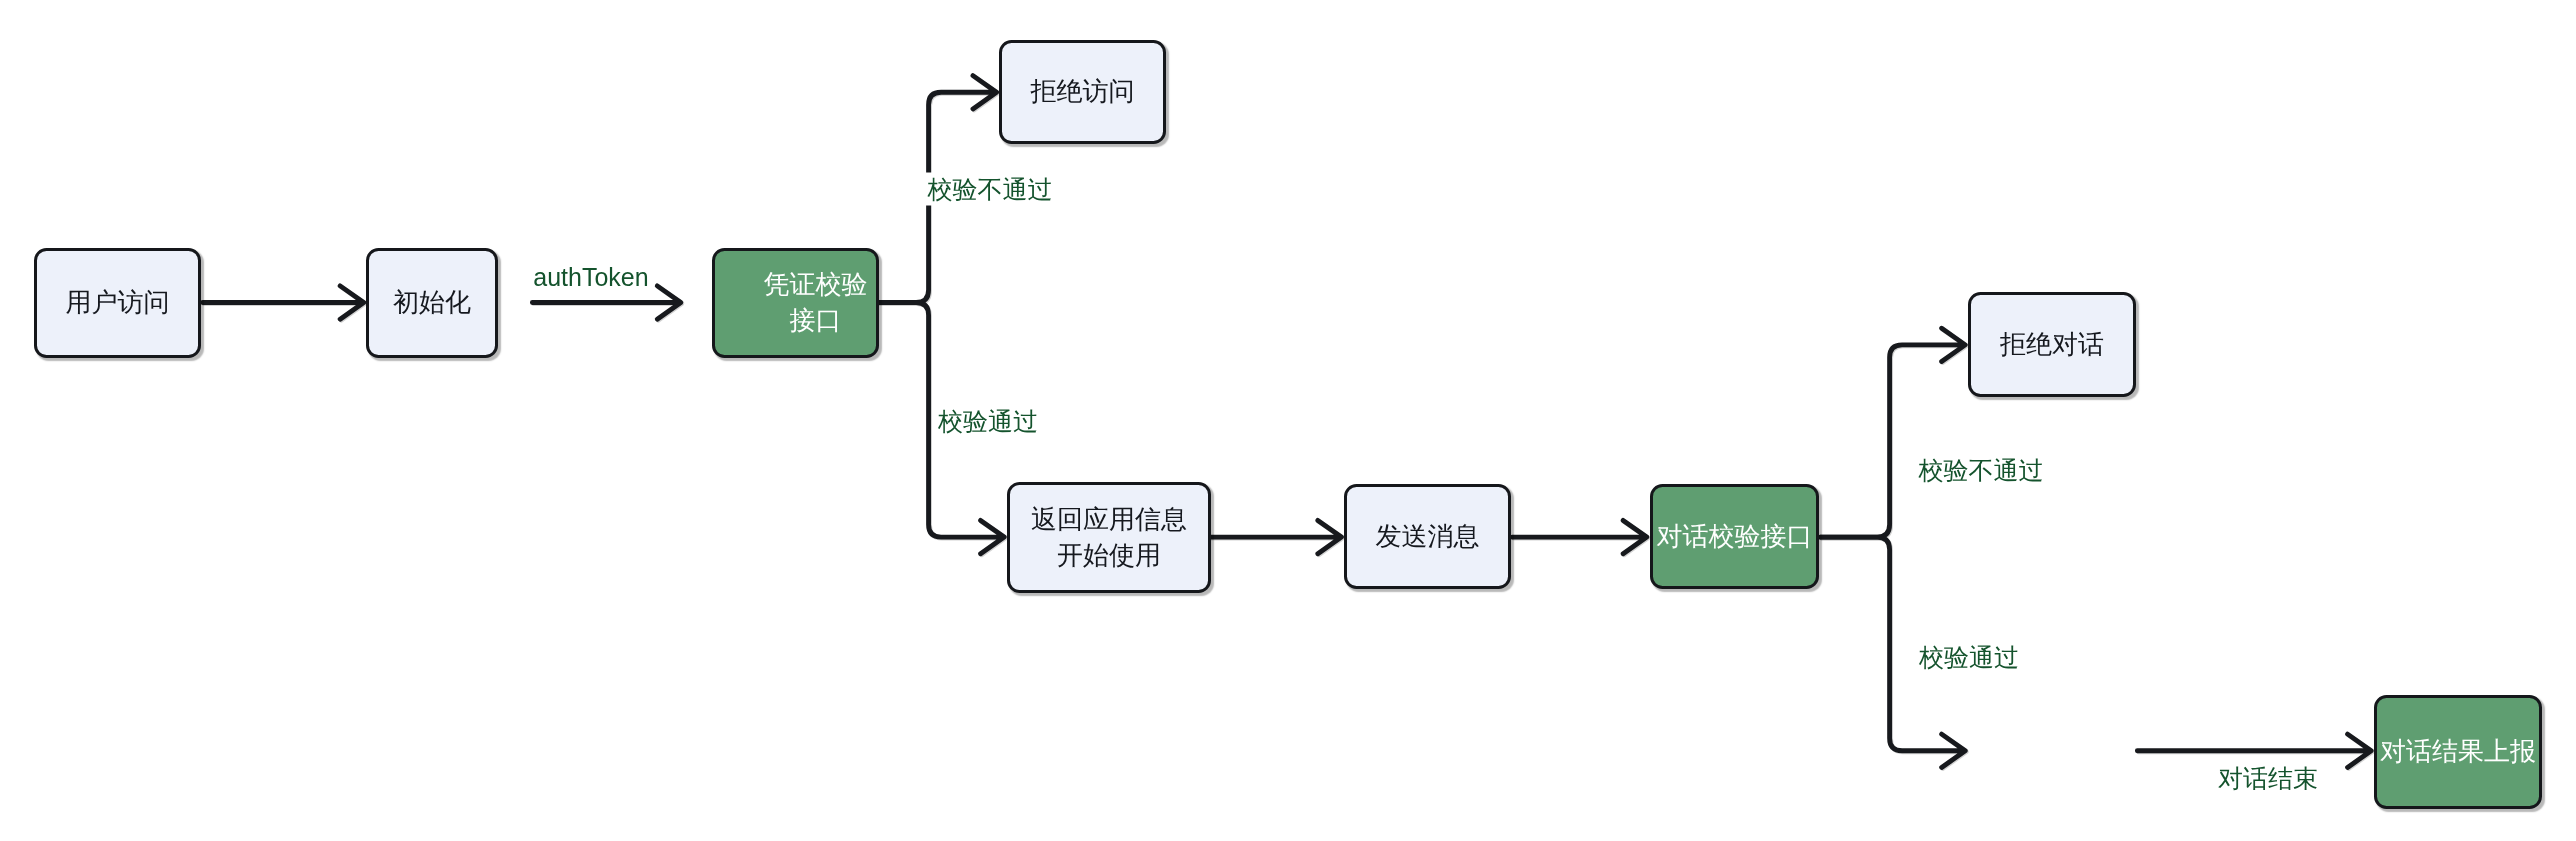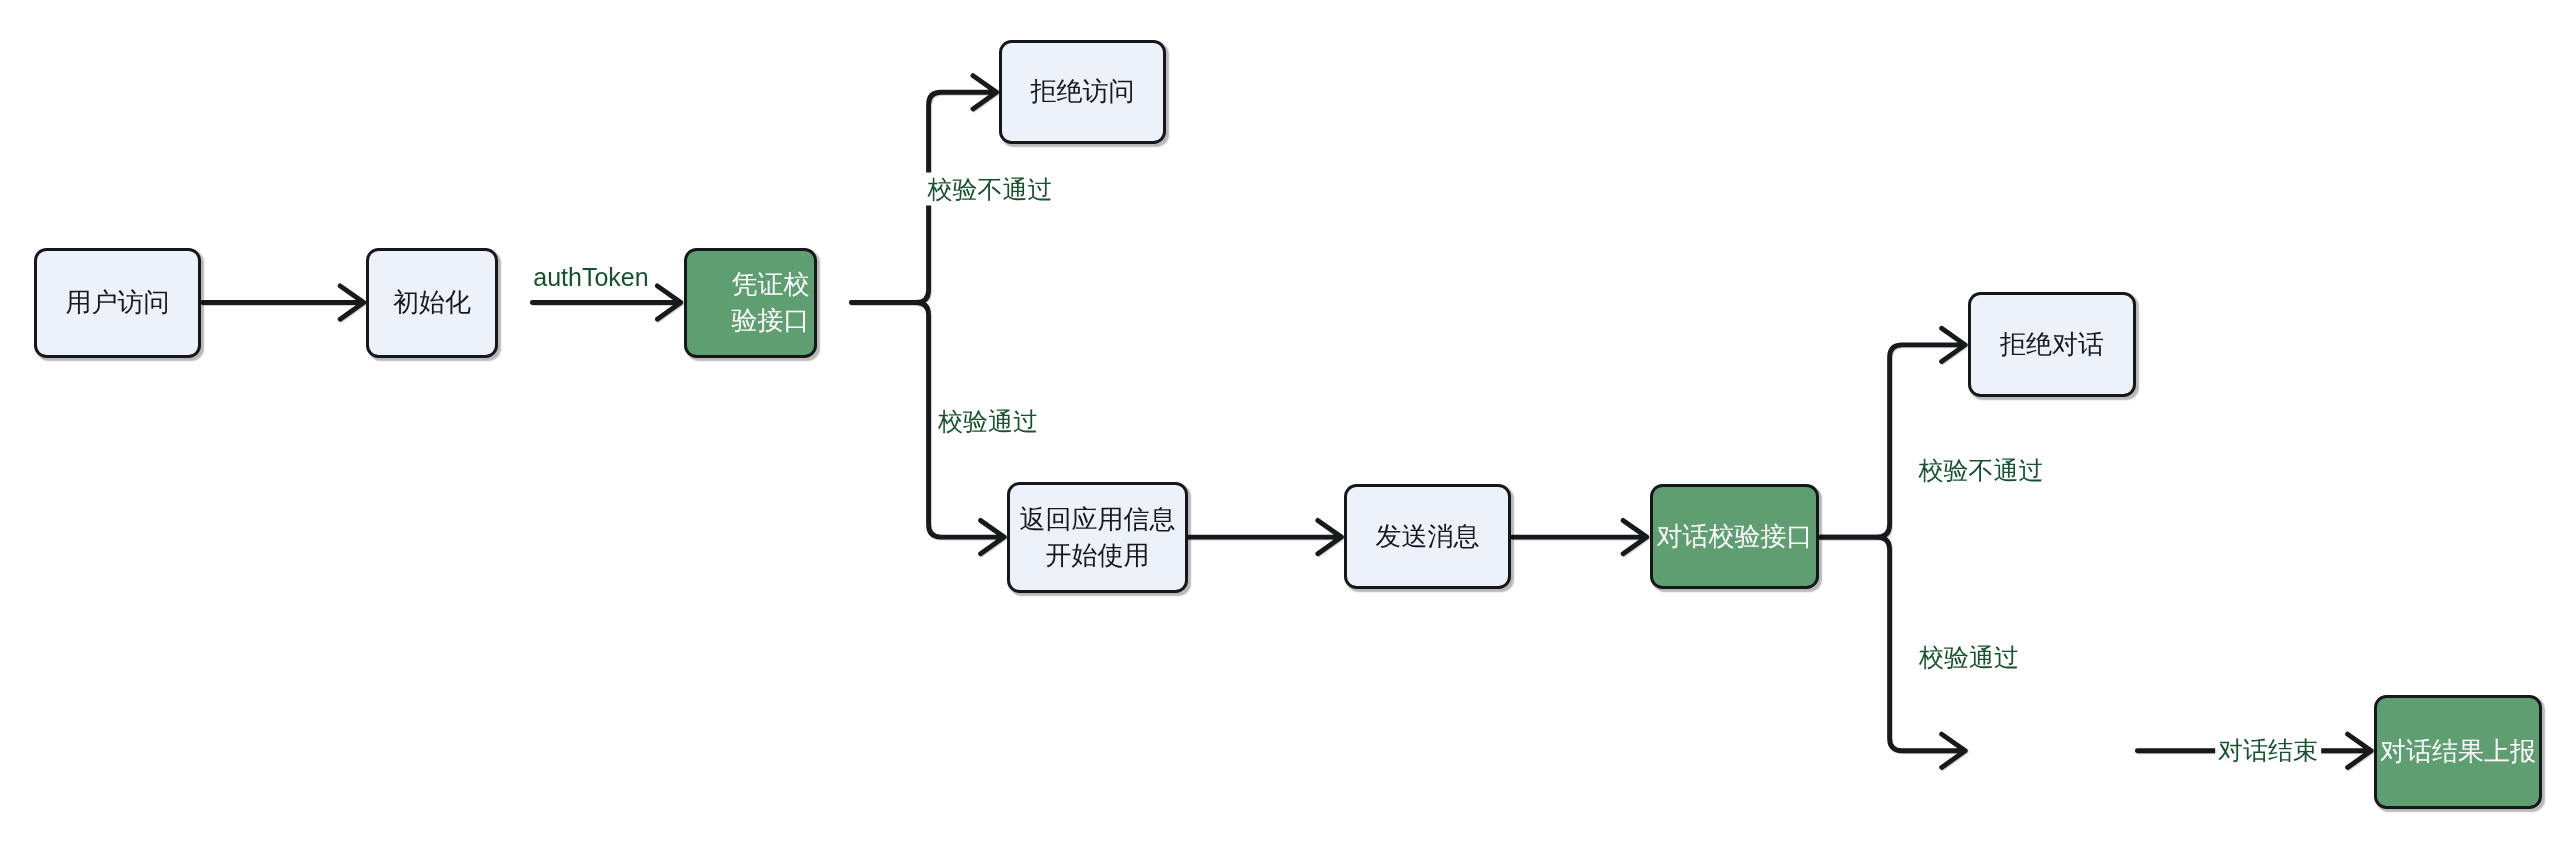--- a/index.html
+++ b/index.html
@@ -79,29 +79,29 @@
   </svg>
 
   <div class="node light" style="left:34px; top:248px; width:167px; height:110px;">
     <span class="node-label">用户访问</span>
   </div>
 
   <div class="node light" style="left:366px; top:248px; width:132px; height:110px;">
     <span class="node-label">初始化</span>
   </div>
 
-  <div class="node green" style="left:684px; top:248px; width:133px; height:110px;padding-left:40px;">
+  <div class="node green" style="left:712px; top:248px; width:167px; height:110px;padding-left:40px;">
     <span class="node-label">凭证校验接口</span>
   </div>
 
   <div class="node light" style="left:999px; top:40px; width:167px; height:104px;">
     <span class="node-label">拒绝访问</span>
   </div>
 
-  <div class="node light" style="left:1007px; top:482px; width:181px; height:111px;">
+  <div class="node light" style="left:1007px; top:482px; width:204px; height:111px;">
     <span class="node-label">返回应用信息
 开始使用</span>
   </div>
 
   <div class="node light" style="left:1344px; top:484px; width:167px; height:105px;">
     <span class="node-label">发送消息</span>
   </div>
 
   <div class="node green" style="left:1650px; top:484px; width:169px; height:105px;">
     <span class="node-label">对话校验接口</span>
@@ -119,16 +119,16 @@
   <div class="edge-label" style="left:591px; top:277px;">authToken</div>
 
   <div class="edge-label" style="left:990px; top:189px;">校验不通过</div>
 
   <div class="edge-label" style="left:988px; top:421px;">校验通过</div>
 
   <div class="edge-label" style="left:1981px; top:470px;">校验不通过</div>
 
   <div class="edge-label" style="left:1969px; top:657px;">校验通过</div>
 
-  <div class="edge-label" style="left:2268px; top:750px;">对话结束</div>
+  <div class="edge-label" style="left:2268px; top:778px;">对话结束</div>
 
 </div>
 
 
 </body></html>

